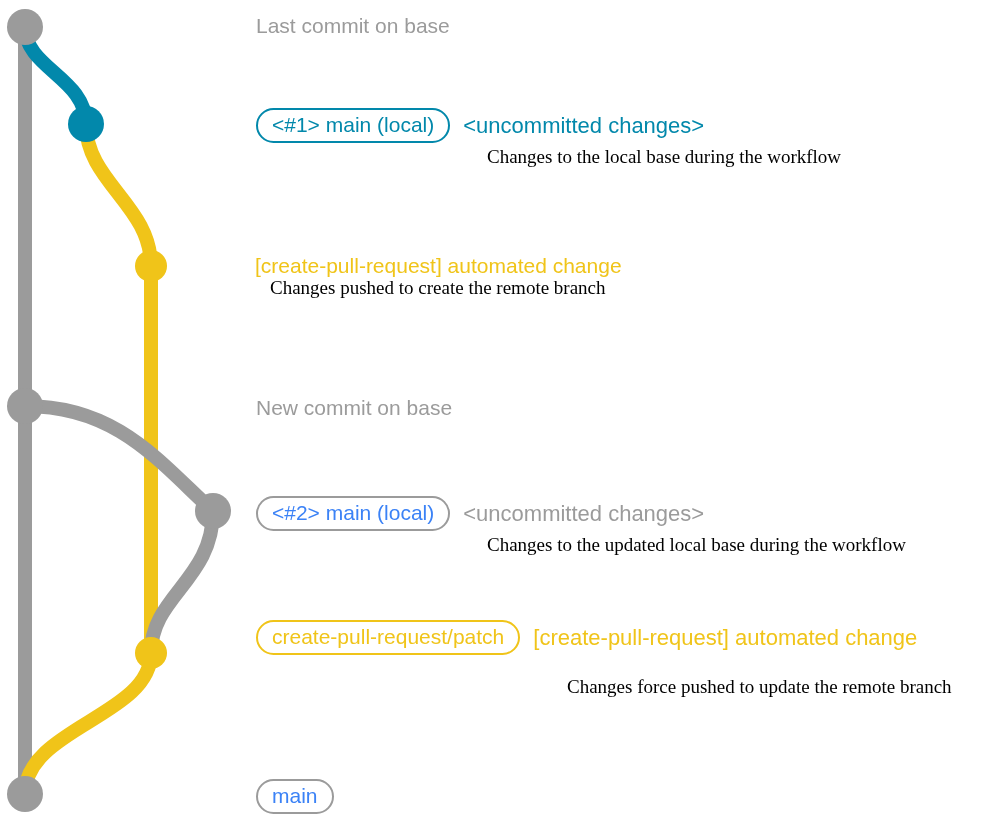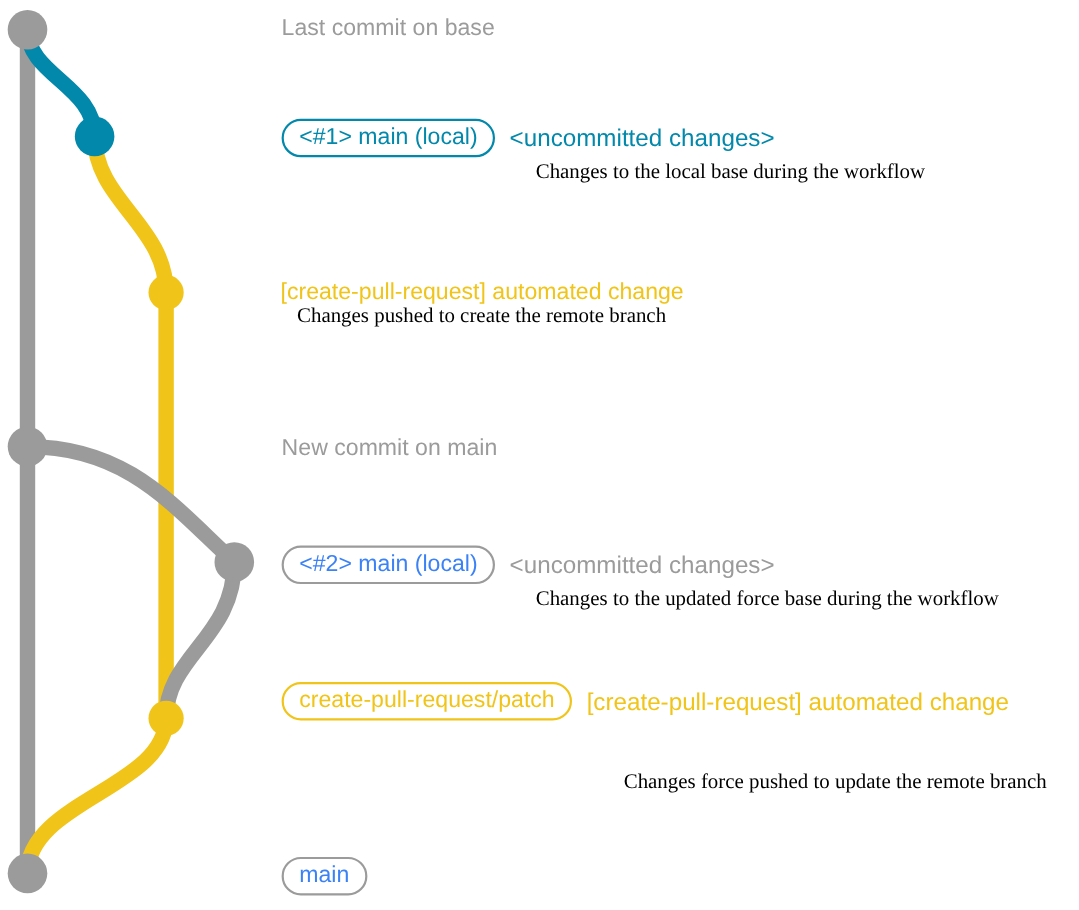--- a/index.html
+++ b/index.html
@@ -122,31 +122,31 @@
 
   <div class="headline" style="left:256px; top:108px;">
     <span class="badge teal">&lt;#1&gt; main (local)</span>
     <span class="headline-title teal">&lt;uncommitted changes&gt;</span>
   </div>
   <div class="description" style="left:487px; top:146px;">Changes to the local base during the workflow</div>
 
   <div class="plain-label yellow" style="left:255px; top:254px;">[create-pull-request] automated change</div>
   <div class="description" style="left:270px; top:277px;">Changes pushed to create the remote branch</div>
 
-  <div class="plain-label" style="left:256px; top:396px;">New commit on main</div>
+  <div class="plain-label" style="left:256px; top:396px;">New commit on base</div>
 
   <div class="headline" style="left:256px; top:496px;">
     <span class="badge gray">&lt;#2&gt; main (local)</span>
     <span class="headline-title gray">&lt;uncommitted changes&gt;</span>
   </div>
-  <div class="description" style="left:487px; top:534px;">Changes to the updated force base during the workflow</div>
+  <div class="description" style="left:487px; top:534px;">Changes to the updated local base during the workflow</div>
 
   <div class="headline" style="left:256px; top:620px;">
     <span class="badge yellow">create-pull-request/patch</span>
     <span class="headline-title yellow">[create-pull-request] automated change</span>
   </div>
-  <div class="description" style="left:567px; top:676px;margin-top:24px;">Changes force pushed to update the remote branch</div>
+  <div class="description" style="left:567px; top:676px;">Changes force pushed to update the remote branch</div>
 
   <div class="headline" style="left:256px; top:779px;flex-direction:column;">
     <span class="badge gray">main</span>
   </div>
 
 </div>
 
 </body></html>

